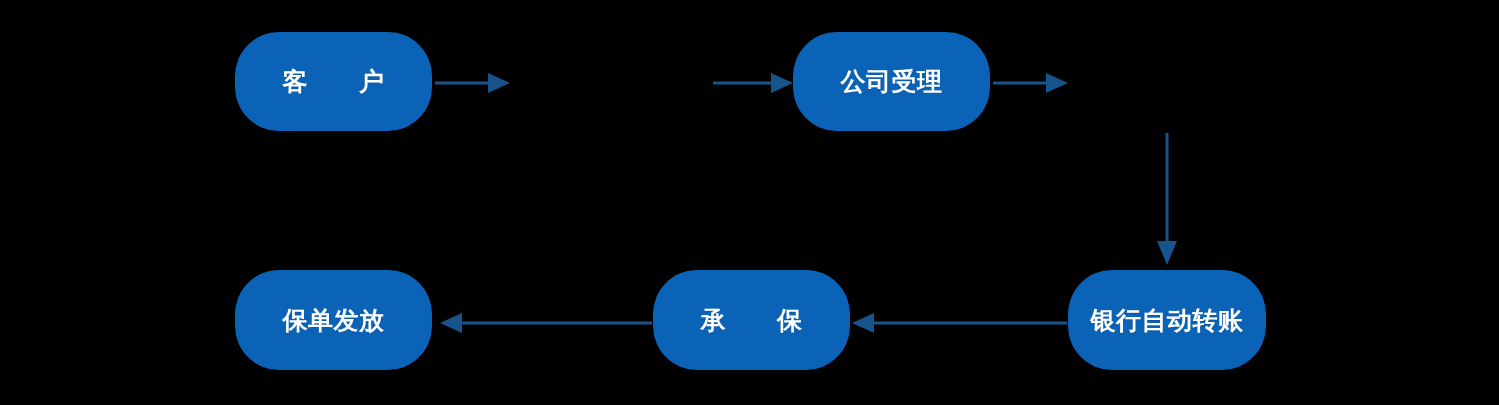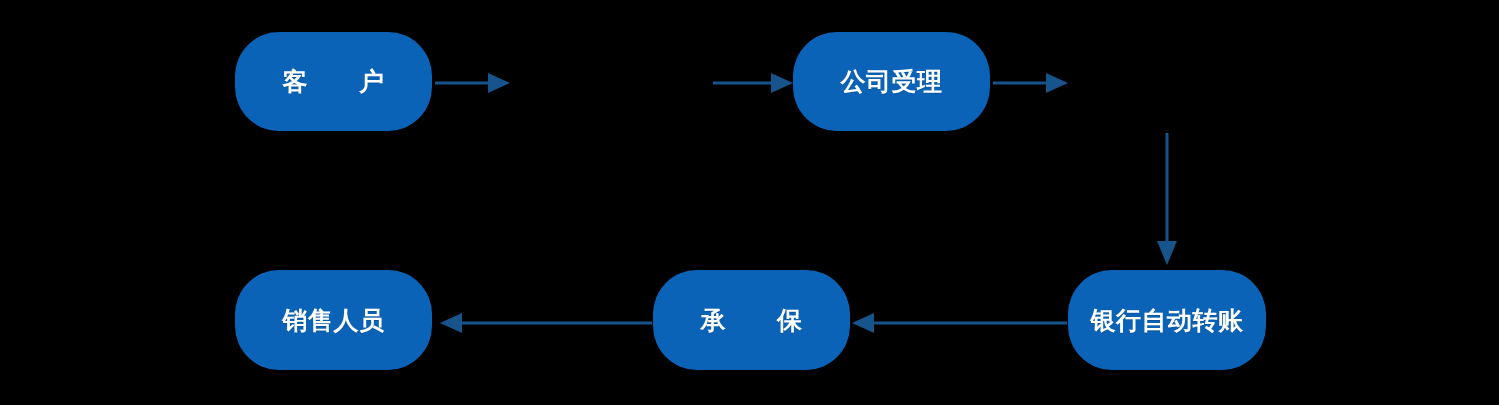--- a/index.html
+++ b/index.html
@@ -81,21 +81,21 @@
 
   <div class="node n-bank">
     <span class="node-label">银行自动转账</span>
   </div>
 
   <div class="node n-insure">
     <span class="node-label">承　　保</span>
   </div>
 
   <div class="node n-issue">
-    <span class="node-label">销售人员</span>
+    <span class="node-label">保单发放</span>
   </div>
 
   <svg class="arrow a1" viewBox="0 0 80 34">
     <line x1="3" y1="17" x2="58" y2="17" stroke="#17548C" stroke-width="3"></line>
     <polygon points="56,7 78,17 56,27" fill="#17548C"></polygon>
   </svg>
 
   <svg class="arrow a2" viewBox="0 0 85 34">
     <line x1="3" y1="17" x2="63" y2="17" stroke="#17548C" stroke-width="3"></line>
     <polygon points="61,7 83,17 61,27" fill="#17548C"></polygon>

